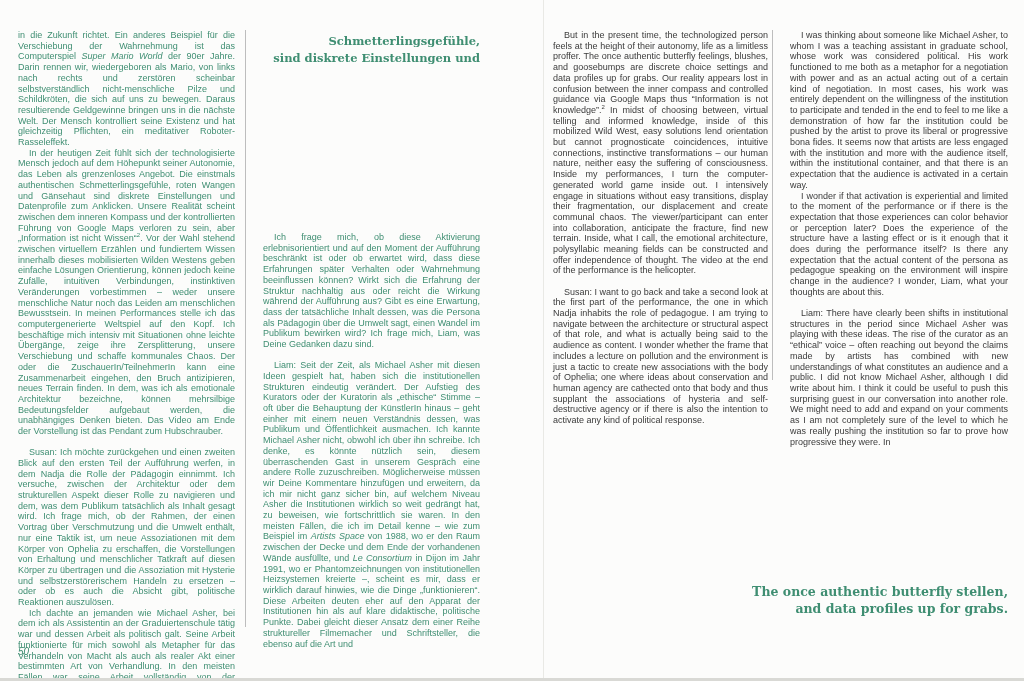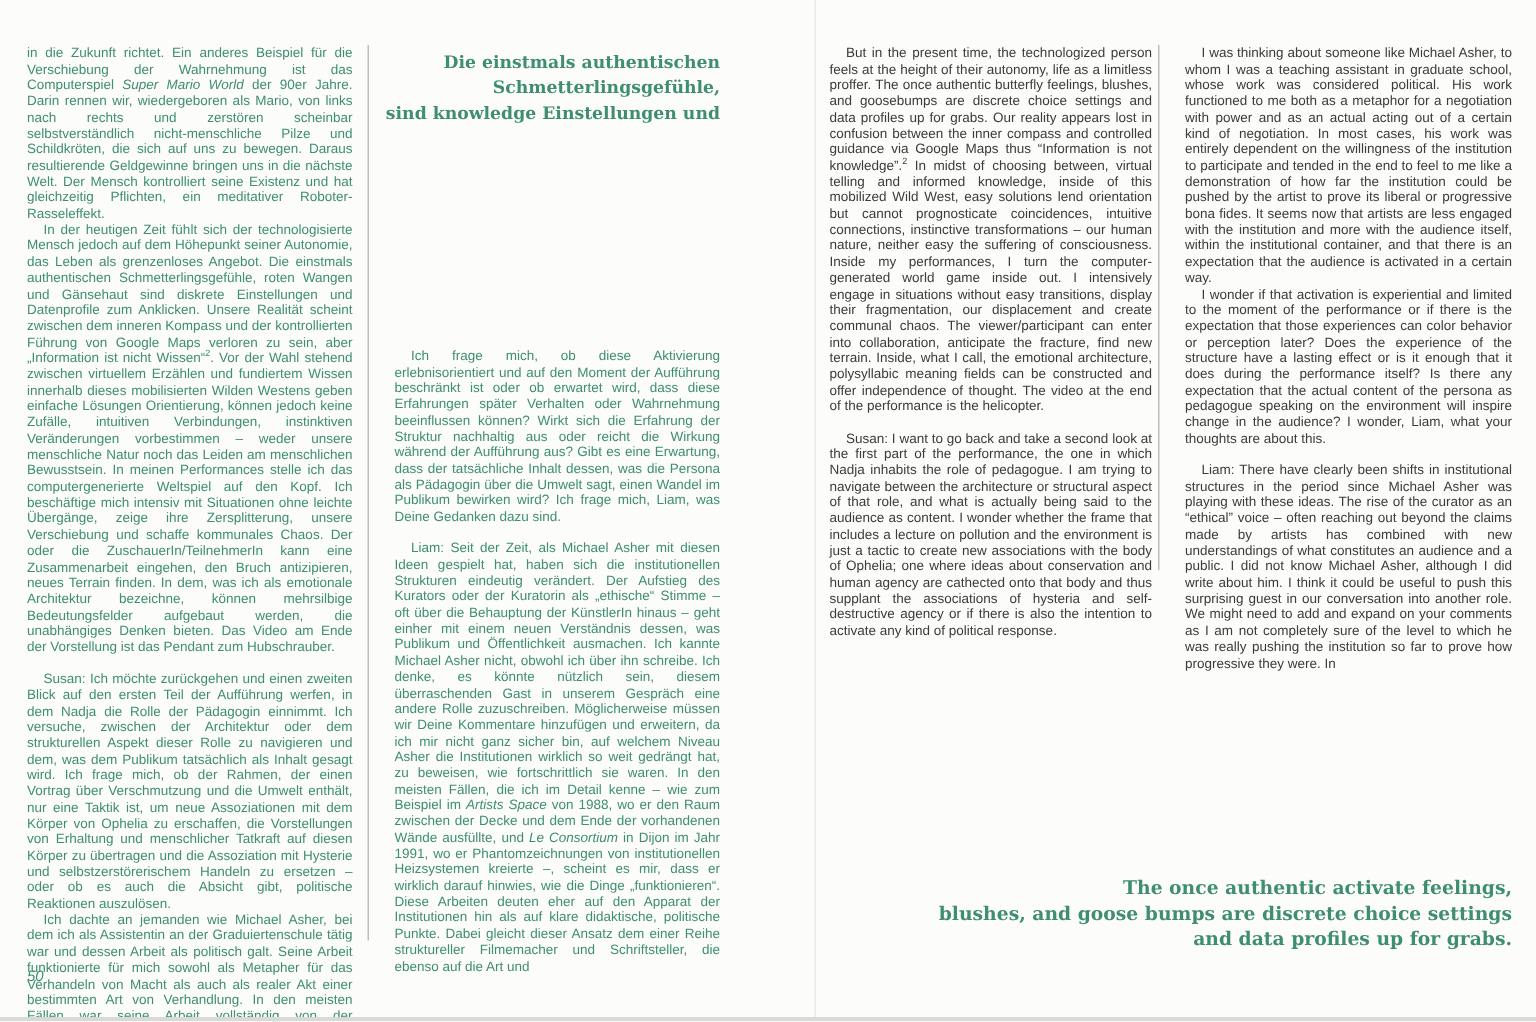--- a/index.html
+++ b/index.html
@@ -55,23 +55,22 @@
   <div class="col german c1">
       <p class="para"><span>in die Zukunft richtet. Ein anderes Beispiel für die Verschiebung der Wahrnehmung ist das Computerspiel </span><i>Super Mario World</i><span> der 90er Jahre. Darin rennen wir, wiedergeboren als Mario, von links nach rechts und zerstören scheinbar selbstverständlich nicht-menschliche Pilze und Schildkröten, die sich auf uns zu bewegen. Daraus resultierende Geldgewinne bringen uns in die nächste Welt. Der Mensch kontrolliert seine Existenz und hat gleichzeitig Pflichten, ein meditativer Roboter-Rasseleffekt.</span></p>
       <p class="para indent"><span>In der heutigen Zeit fühlt sich der technologisierte Mensch jedoch auf dem Höhepunkt seiner Autonomie, das Leben als grenzenloses Angebot. Die einstmals authentischen Schmetterlingsgefühle, roten Wangen und Gänsehaut sind diskrete Einstellungen und Datenprofile zum Anklicken. Unsere Realität scheint zwischen dem inneren Kompass und der kontrollierten Führung von Google Maps verloren zu sein, aber „Information ist nicht Wissen“</span><sup>2</sup><span>. Vor der Wahl stehend zwischen virtuellem Erzählen und fundiertem Wissen innerhalb dieses mobilisierten Wilden Westens geben einfache Lösungen Orientierung, können jedoch keine Zufälle, intuitiven Verbindungen, instinktiven Veränderungen vorbestimmen – weder unsere menschliche Natur noch das Leiden am menschlichen Bewusstsein. In meinen Performances stelle ich das computergenerierte Weltspiel auf den Kopf. Ich beschäftige mich intensiv mit Situationen ohne leichte Übergänge, zeige ihre Zersplitterung, unsere Verschiebung und schaffe kommunales Chaos. Der oder die ZuschauerIn/TeilnehmerIn kann eine Zusammenarbeit eingehen, den Bruch antizipieren, neues Terrain finden. In dem, was ich als emotionale Architektur bezeichne, können mehrsilbige Bedeutungsfelder aufgebaut werden, die unabhängiges Denken bieten. Das Video am Ende der Vorstellung ist das Pendant zum Hubschrauber.</span></p>
       <p class="para indent gap"><b>Susan: </b><span>Ich möchte zurückgehen und einen zweiten Blick auf den ersten Teil der Aufführung werfen, in dem Nadja die Rolle der Pädagogin einnimmt. Ich versuche, zwischen der Architektur oder dem strukturellen Aspekt dieser Rolle zu navigieren und dem, was dem Publikum tatsächlich als Inhalt gesagt wird. Ich frage mich, ob der Rahmen, der einen Vortrag über Verschmutzung und die Umwelt enthält, nur eine Taktik ist, um neue Assoziationen mit dem Körper von Ophelia zu erschaffen, die Vorstellungen von Erhaltung und menschlicher Tatkraft auf diesen Körper zu übertragen und die Assoziation mit Hysterie und selbstzerstörerischem Handeln zu ersetzen – oder ob es auch die Absicht gibt, politische Reaktionen auszulösen.</span></p>
       <p class="para indent"><span>Ich dachte an jemanden wie Michael Asher, bei dem ich als Assistentin an der Graduiertenschule tätig war und dessen Arbeit als politisch galt. Seine Arbeit funktionierte für mich sowohl als Metapher für das Verhandeln von Macht als auch als realer Akt einer bestimmten Art von Verhandlung. In den meisten Fällen war seine Arbeit vollständig von der Bereitschaft der Institution zur Kooperation abhängig und ich neigte dazu, sie als eine Demonstration davon wahrzunehmen, inwieweit die Institution vom Künstler gedrängt werden konnte, ihre liberale oder progressive Glaubwürdigkeit unter Beweis zu stellen. Es scheint jetzt, dass Künst-</span></p>
     </div>
 
   <div class="rule rule-left"></div>
 
   <div class="quote quote-left">
-      <span class="qline">Die einstmals authentischen</span>
       <span class="qline">Schmetterlingsgefühle,</span>
-      <span class="qline">sind knowledge Einstellungen und</span>
+      <span class="qline">sind diskrete Einstellungen und</span>
     </div>
 
   <div class="col german c2">
       <p class="para indent"><span>Ich frage mich, ob diese Aktivierung erlebnisorientiert und auf den Moment der Aufführung beschränkt ist oder ob erwartet wird, dass diese Erfahrungen später Verhalten oder Wahrnehmung beeinflussen können? Wirkt sich die Erfahrung der Struktur nachhaltig aus oder reicht die Wirkung während der Aufführung aus? Gibt es eine Erwartung, dass der tatsächliche Inhalt dessen, was die Persona als Pädagogin über die Umwelt sagt, einen Wandel im Publikum bewirken wird? Ich frage mich, Liam, was Deine Gedanken dazu sind.</span></p>
       <p class="para indent gap"><b>Liam: </b><span>Seit der Zeit, als Michael Asher mit diesen Ideen gespielt hat, haben sich die institutionellen Strukturen eindeutig verändert. Der Aufstieg des Kurators oder der Kuratorin als „ethische“ Stimme – oft über die Behauptung der KünstlerIn hinaus – geht einher mit einem neuen Verständnis dessen, was Publikum und Öffentlichkeit ausmachen. Ich kannte Michael Asher nicht, obwohl ich über ihn schreibe. Ich denke, es könnte nützlich sein, diesem überraschenden Gast in unserem Gespräch eine andere Rolle zuzuschreiben. Möglicherweise müssen wir Deine Kommentare hinzufügen und erweitern, da ich mir nicht ganz sicher bin, auf welchem Niveau Asher die Institutionen wirklich so weit gedrängt hat, zu beweisen, wie fortschrittlich sie waren. In den meisten Fällen, die ich im Detail kenne – wie zum Beispiel im </span><i>Artists Space</i><span> von 1988, wo er den Raum zwischen der Decke und dem Ende der vorhandenen Wände ausfüllte, und </span><i>Le Consortium</i><span> in Dijon im Jahr 1991, wo er Phantomzeichnungen von institutionellen Heizsystemen kreierte –, scheint es mir, dass er wirklich darauf hinwies, wie die Dinge „funktionieren“. Diese Arbeiten deuten eher auf den Apparat der Institutionen hin als auf klare didaktische, politische Punkte. Dabei gleicht dieser Ansatz dem einer Reihe struktureller Filmemacher und Schriftsteller, die ebenso auf die Art und</span></p>
     </div>
 
   <div class="page-num page-num-left">50</div>
 
   <div class="fold"></div>
@@ -83,21 +82,20 @@
 
   <div class="rule rule-right"></div>
 
   <div class="col english c4">
       <p class="para indent"><span>I was thinking about someone like Michael Asher, to whom I was a teaching assistant in graduate school, whose work was considered political. His work functioned to me both as a metaphor for a negotiation with power and as an actual acting out of a certain kind of negotiation. In most cases, his work was entirely dependent on the willingness of the institution to participate and tended in the end to feel to me like a demonstration of how far the institution could be pushed by the artist to prove its liberal or progressive bona fides. It seems now that artists are less engaged with the institution and more with the audience itself, within the institutional container, and that there is an expectation that the audience is activated in a certain way.</span></p>
       <p class="para indent"><span>I wonder if that activation is experiential and limited to the moment of the performance or if there is the expectation that those experiences can color behavior or perception later? Does the experience of the structure have a lasting effect or is it enough that it does during the performance itself? Is there any expectation that the actual content of the persona as pedagogue speaking on the environment will inspire change in the audience? I wonder, Liam, what your thoughts are about this.</span></p>
       <p class="para indent gap"><b>Liam: </b><span>There have clearly been shifts in institutional structures in the period since Michael Asher was playing with these ideas. The rise of the curator as an “ethical” voice – often reaching out beyond the claims made by artists has combined with new understandings of what constitutes an audience and a public. I did not know Michael Asher, although I did write about him. I think it could be useful to push this surprising guest in our conversation into another role. We might need to add and expand on your comments as I am not completely sure of the level to which he was really pushing the institution so far to prove how progressive they were. In</span></p>
     </div>
 
   <div class="quote quote-right">
-      <span class="qline">The once authentic activate feelings,</span>
-      <span class="qline">blushes, and goose bumps are discrete choice settings</span>
+      <span class="qline">The once authentic butterfly stellen,</span>
       <span class="qline">and data profiles up for grabs.</span>
     </div>
 
   <div class="page-num page-num-right">51</div>
 
   <div class="bottom-edge"></div>
 </div>
 
 </body></html>

